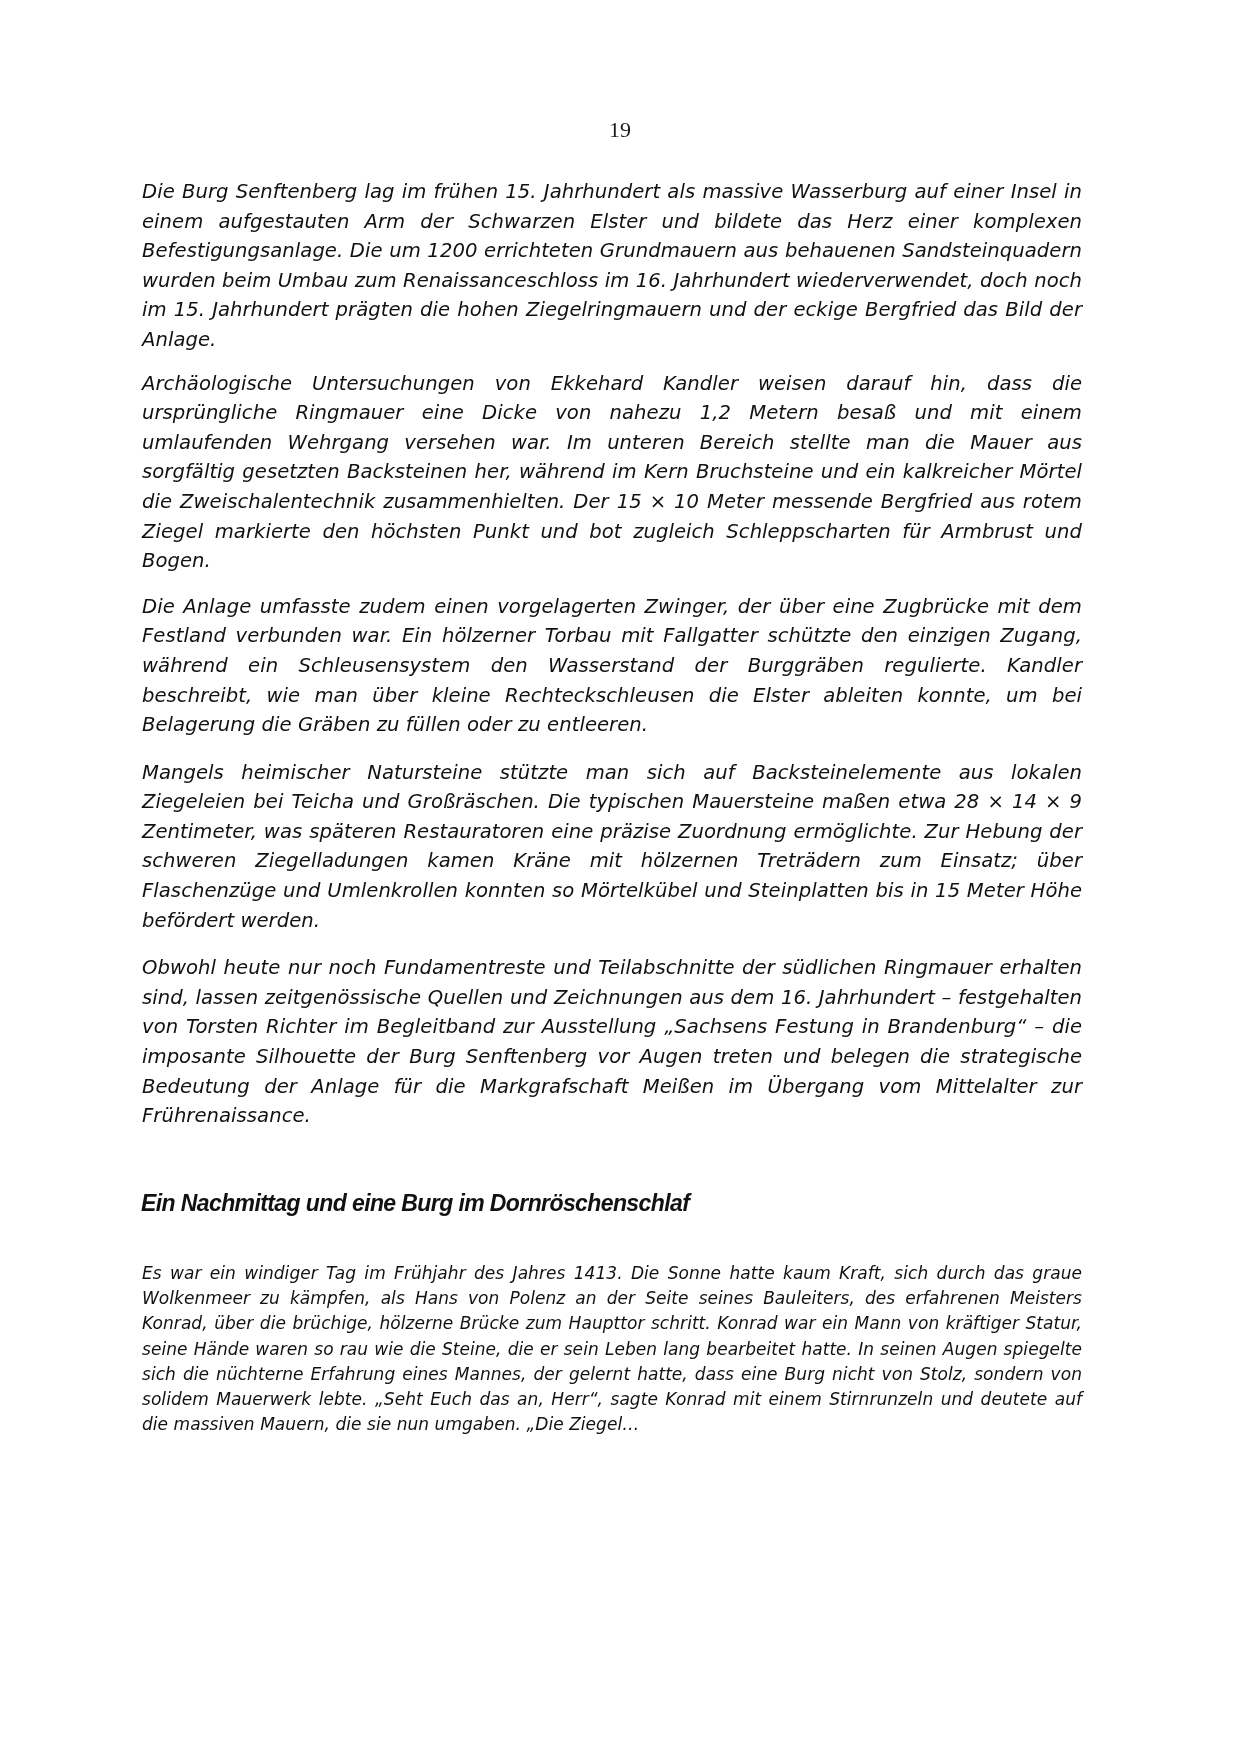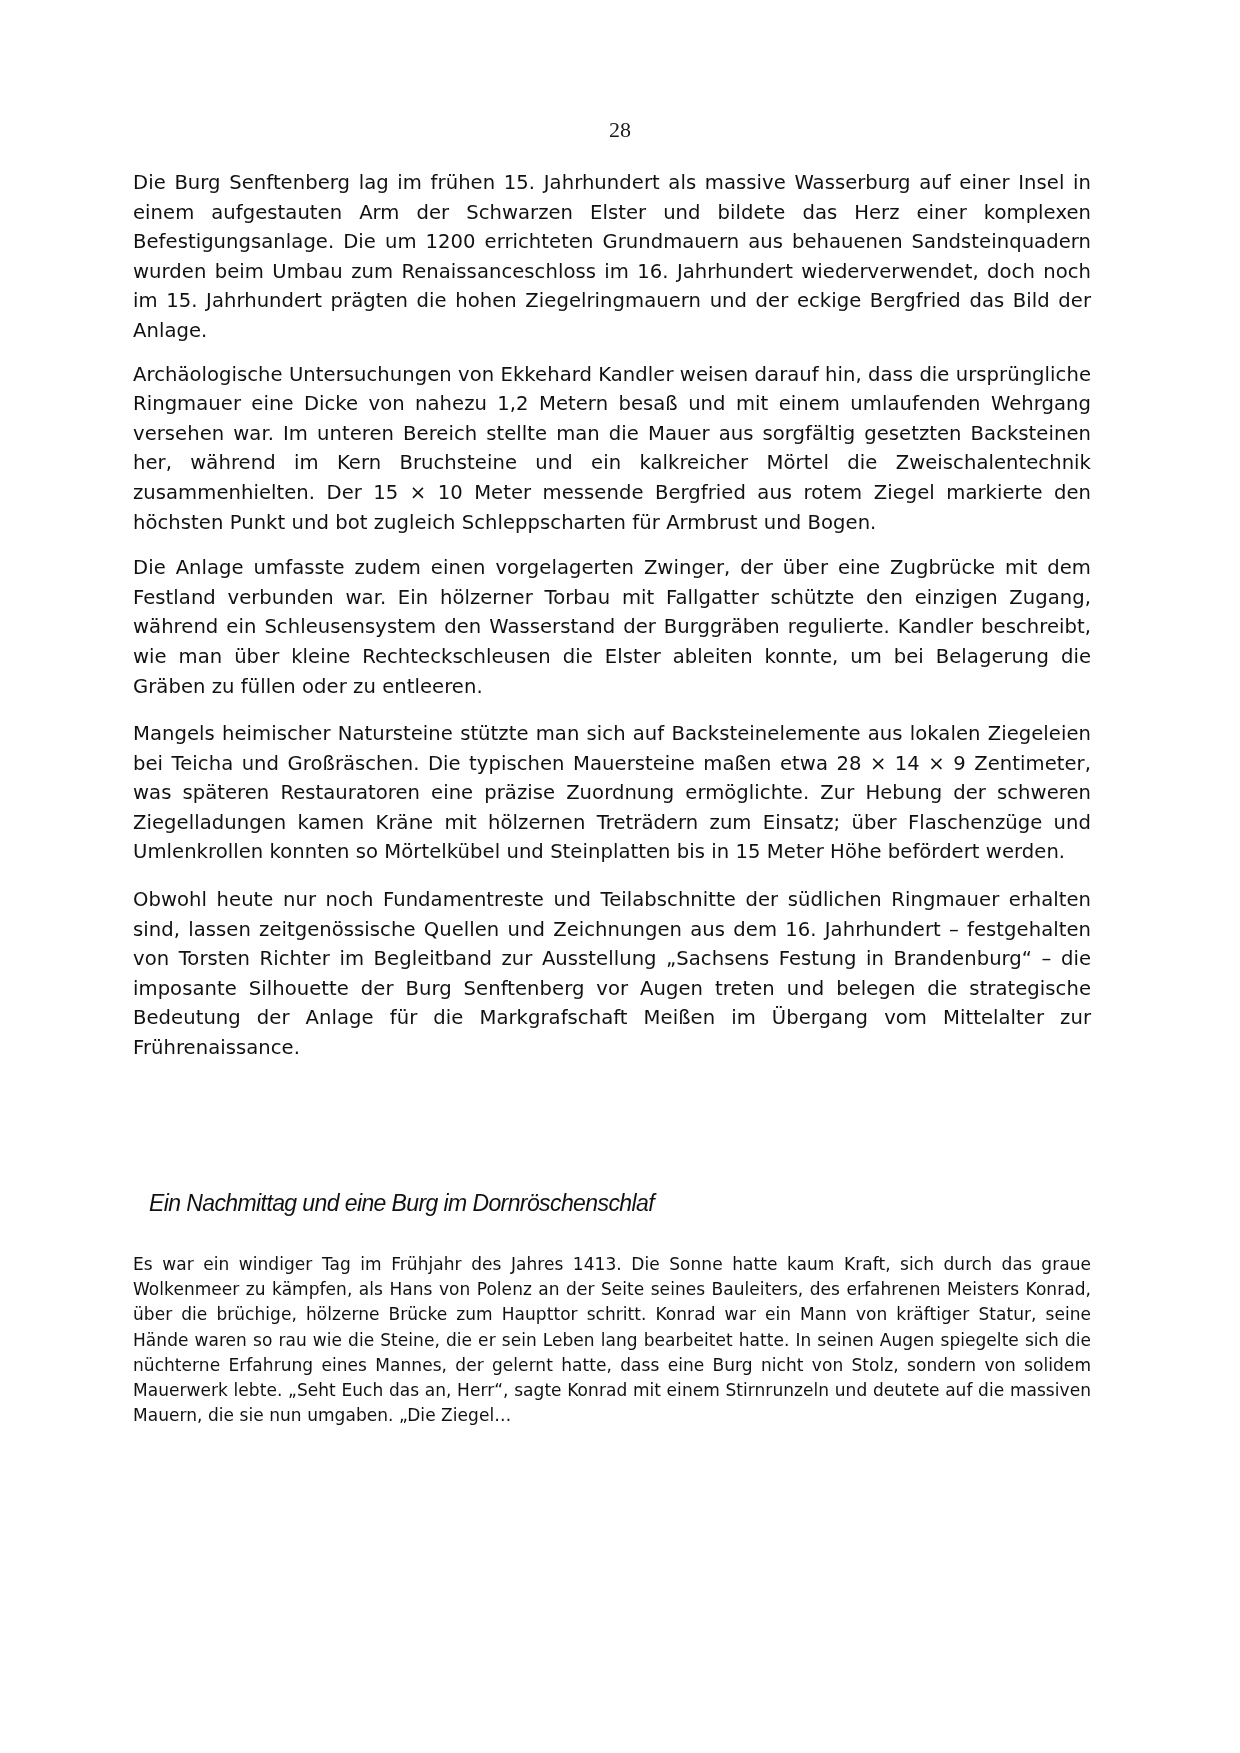--- a/index.html
+++ b/index.html
@@ -28,54 +28,55 @@
       position: absolute;
       left: 133px;
       top: 168px;
       width: 958px;
     }
     .para {
       font-family: "DejaVu Sans", "Liberation Sans", sans-serif;
       font-size: 19.6px;
       line-height: 29.6px;
       text-align: justify;
-      margin: 0;
+      margin: 9px;
       letter-spacing: 0.05px;
+      font-style: italic;
     }
     .para.p1 { margin-bottom: 14px; }
     .para.p2 { margin-bottom: 16px; }
     .para.p3 { margin-bottom: 18px; }
     .para.p4 { margin-bottom: 18px; }
     .para.p5 { margin-bottom: 0; }
     .section-heading {
       font-family: "Liberation Sans", "DejaVu Sans", sans-serif;
-      font-weight: normal;
+      font-weight: bold;
       font-style: italic;
       font-size: 23px;
       letter-spacing: -0.6px;
       margin: 0;
       position: absolute;
-      left: 149px;
+      left: 141px;
       top: 1190px;
     }
     .story {
       position: absolute;
       left: 133px;
       top: 1252px;
       width: 958px;
     }
     .story .para {
       line-height: 25.2px;
       font-size: 17px;
     }
   </style>
 </head>
 <body>
 
-<div class="page-number">28</div>
+<div class="page-number">19</div>
 
 <div class="content">
   <p class="para p1">Die Burg Senftenberg lag im frühen 15. Jahrhundert als massive Wasserburg auf einer Insel in einem aufgestauten Arm der Schwarzen Elster und bildete das Herz einer komplexen Befestigungsanlage. Die um 1200 errichteten Grundmauern aus behauenen Sandsteinquadern wurden beim Umbau zum Renaissanceschloss im 16. Jahrhundert wiederverwendet, doch noch im 15. Jahrhundert prägten die hohen Ziegelringmauern und der eckige Bergfried das Bild der Anlage.</p>
   <p class="para p2">Archäologische Untersuchungen von Ekkehard Kandler weisen darauf hin, dass die ursprüngliche Ringmauer eine Dicke von nahezu 1,2 Metern besaß und mit einem umlaufenden Wehrgang versehen war. Im unteren Bereich stellte man die Mauer aus sorgfältig gesetzten Backsteinen her, während im Kern Bruchsteine und ein kalkreicher Mörtel die Zweischalentechnik zusammenhielten. Der 15 × 10 Meter messende Bergfried aus rotem Ziegel markierte den höchsten Punkt und bot zugleich Schleppscharten für Armbrust und Bogen.</p>
   <p class="para p3">Die Anlage umfasste zudem einen vorgelagerten Zwinger, der über eine Zugbrücke mit dem Festland verbunden war. Ein hölzerner Torbau mit Fallgatter schützte den einzigen Zugang, während ein Schleusensystem den Wasserstand der Burggräben regulierte. Kandler beschreibt, wie man über kleine Rechteckschleusen die Elster ableiten konnte, um bei Belagerung die Gräben zu füllen oder zu entleeren.</p>
   <p class="para p4">Mangels heimischer Natursteine stützte man sich auf Backsteinelemente aus lokalen Ziegeleien bei Teicha und Großräschen. Die typischen Mauersteine maßen etwa 28 × 14 × 9 Zentimeter, was späteren Restauratoren eine präzise Zuordnung ermöglichte. Zur Hebung der schweren Ziegelladungen kamen Kräne mit hölzernen Treträdern zum Einsatz; über Flaschenzüge und Umlenkrollen konnten so Mörtelkübel und Steinplatten bis in 15 Meter Höhe befördert werden.</p>
   <p class="para p5">Obwohl heute nur noch Fundamentreste und Teilabschnitte der südlichen Ringmauer erhalten sind, lassen zeitgenössische Quellen und Zeichnungen aus dem 16. Jahrhundert – festgehalten von Torsten Richter im Begleitband zur Ausstellung „Sachsens Festung in Brandenburg“ – die imposante Silhouette der Burg Senftenberg vor Augen treten und belegen die strategische Bedeutung der Anlage für die Markgrafschaft Meißen im Übergang vom Mittelalter zur Frührenaissance.</p>
 </div>
 
 <h2 class="section-heading">Ein Nachmittag und eine Burg im Dornröschenschlaf</h2>

